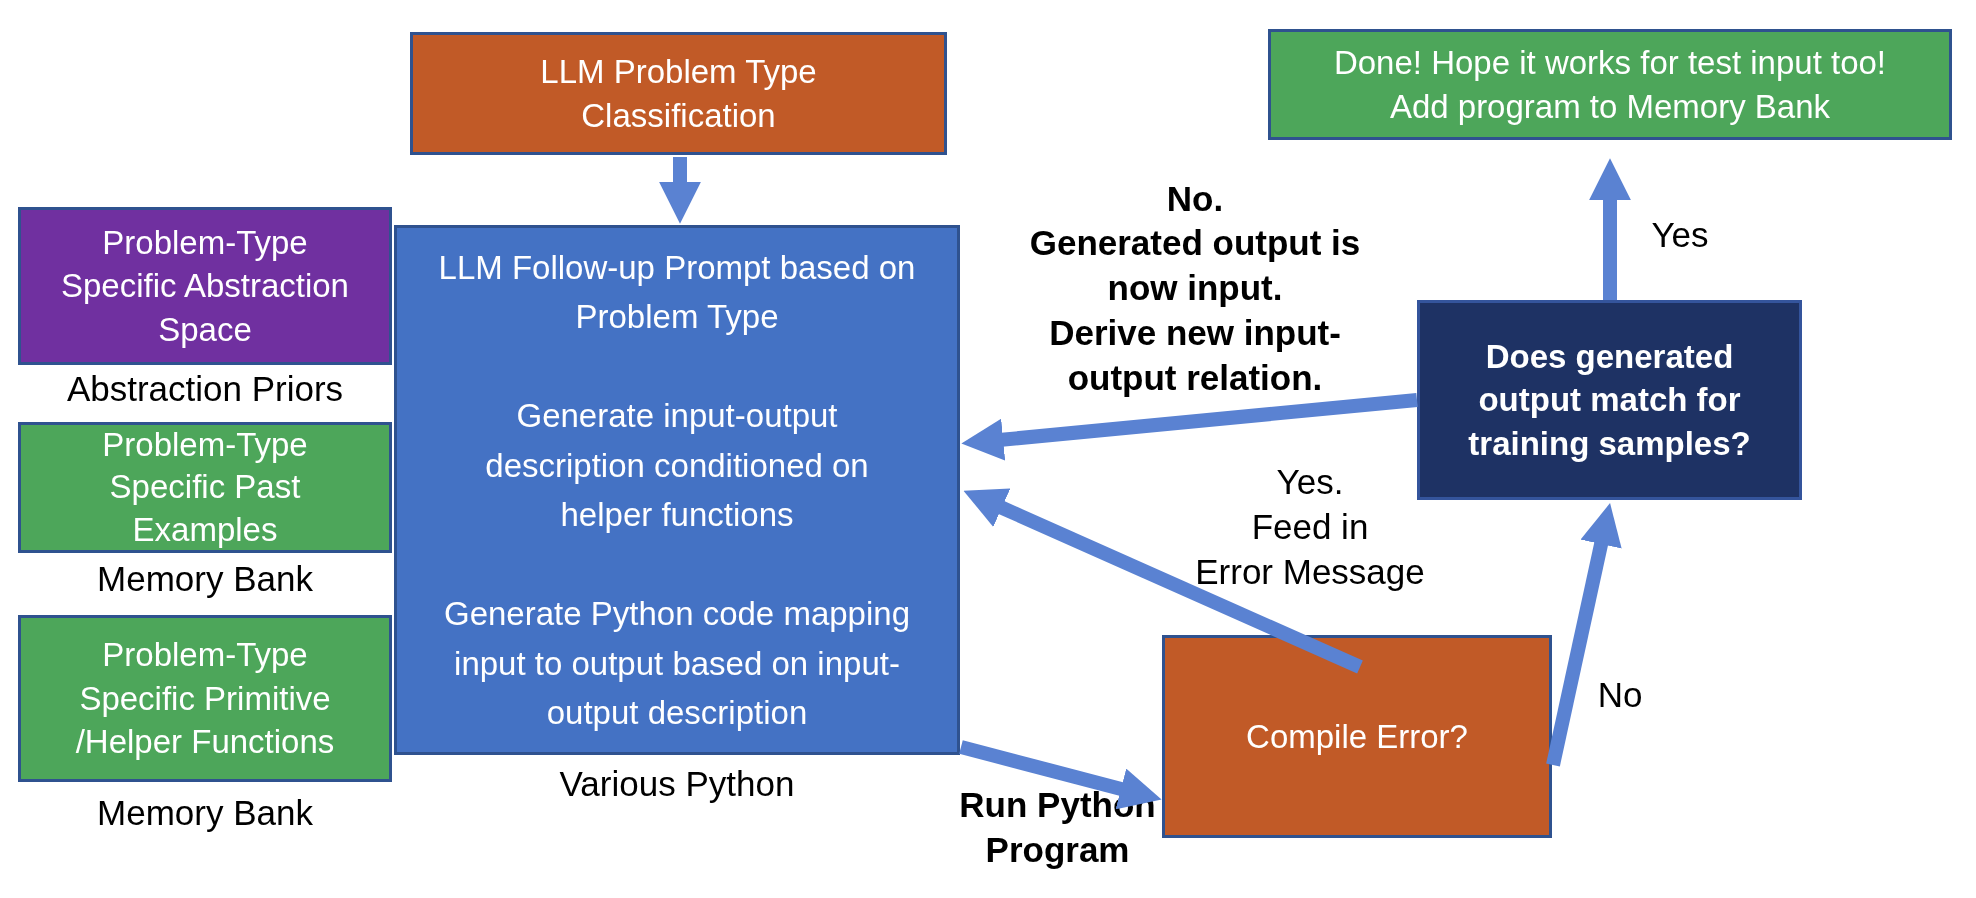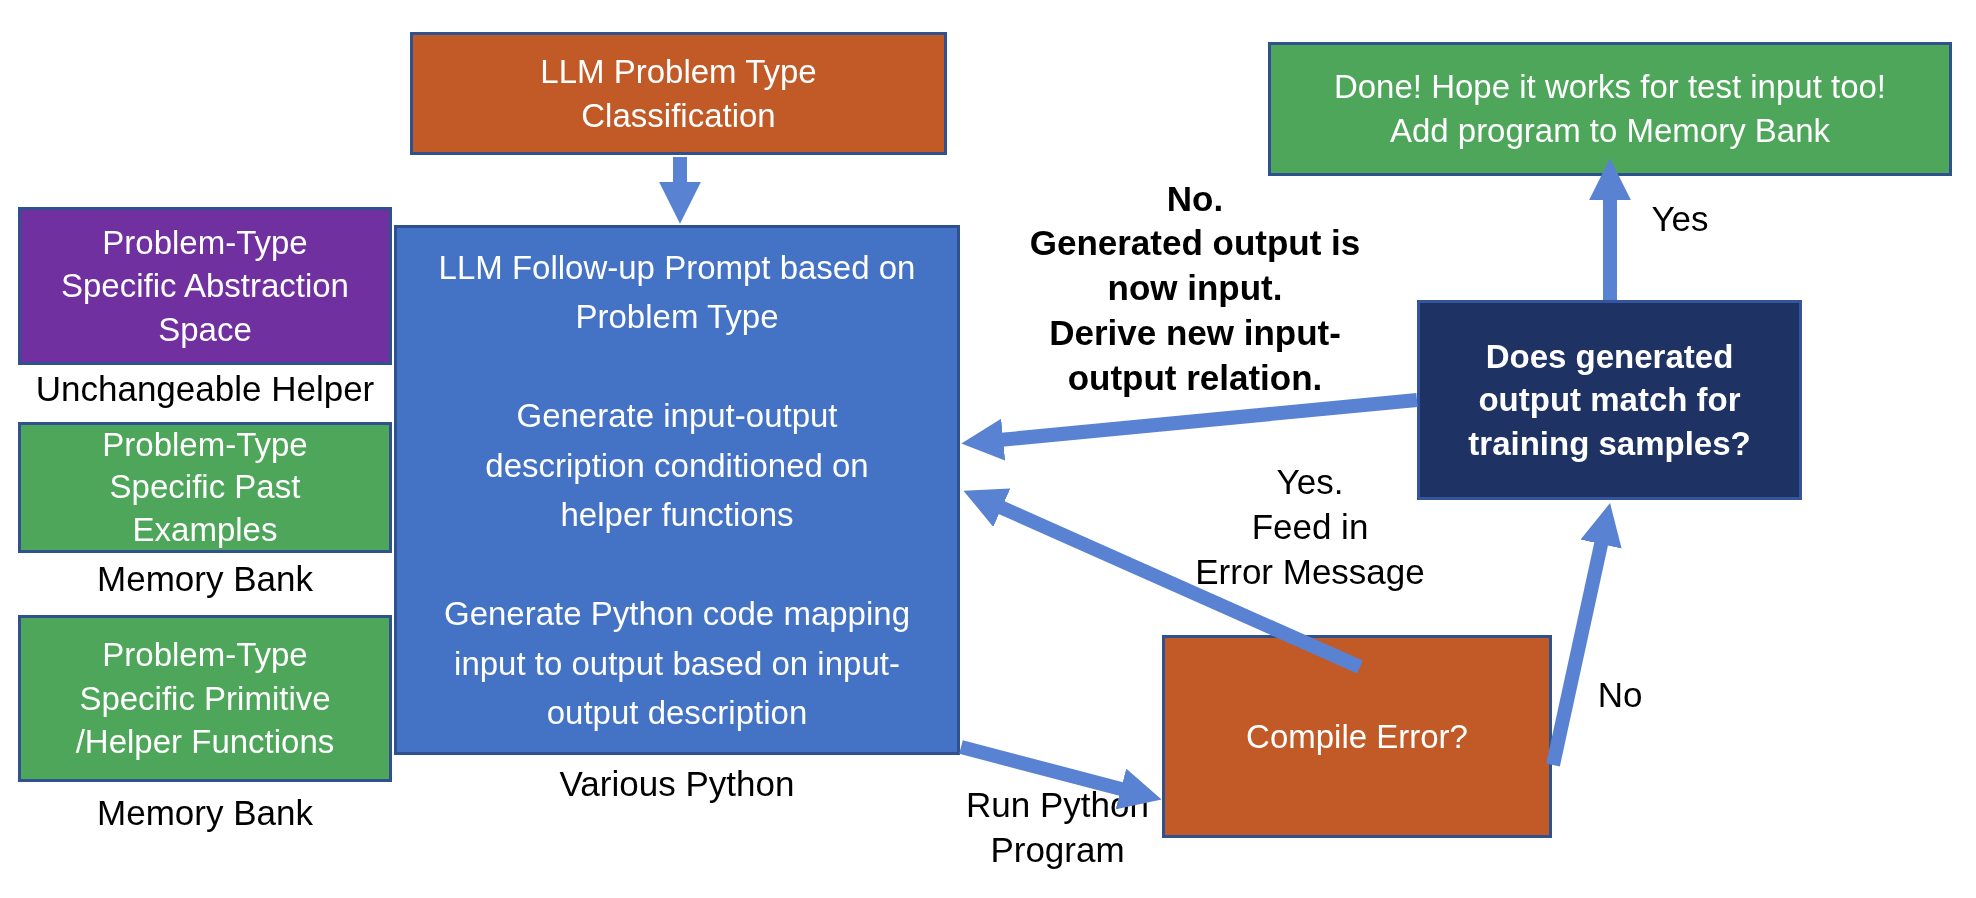--- a/index.html
+++ b/index.html
@@ -21,31 +21,31 @@
   .caption{
     position:absolute;display:flex;align-items:center;justify-content:center;
     text-align:center;color:#000;font-size:35px;line-height:1.28;
     white-space:pre-line;z-index:1;
   }
   #box-classification{left:410px;top:32px;width:537px;height:123px;}
   #box-abstraction{left:18px;top:207px;width:374px;height:158px;}
   #box-past-examples{left:18px;top:422px;width:374px;height:131px;line-height:1.28;}
   #box-helper-functions{left:18px;top:615px;width:374px;height:167px;}
   #box-followup{left:394px;top:225px;width:566px;height:530px;line-height:1.5;}
-  #box-done{left:1268px;top:42px;width:684px;height:134px;}
+  #box-done{left:1268px;top:29px;width:684px;height:111px;}
   #box-match{left:1417px;top:300px;width:385px;height:200px;font-weight:bold;}
   #box-compile{left:1162px;top:635px;width:390px;height:203px;}
   #cap-unchangeable{left:18px;top:363px;width:374px;height:52px;}
   #cap-memory1{left:18px;top:552px;width:374px;height:55px;}
   #cap-memory2{left:18px;top:787px;width:374px;height:52px;}
   #cap-various{left:394px;top:762px;width:566px;height:45px;}
   #lbl-no-branch{left:1020px;top:176px;width:350px;height:225px;font-weight:bold;}
   #lbl-yes-feed{left:1180px;top:460px;width:260px;height:135px;}
-  #lbl-run-python{left:930px;top:783px;width:255px;height:90px;}
-  #lbl-yes{left:1630px;top:196px;width:100px;height:46px;}
+  #lbl-run-python{left:930px;top:783px;width:255px;height:90px;font-weight:bold;}
+  #lbl-yes{left:1630px;top:212px;width:100px;height:46px;}
   #lbl-no{left:1570px;top:672px;width:100px;height:46px;}
   #arrow-layer{position:absolute;left:0;top:0;z-index:5;pointer-events:none;}
 </style>
 </head>
 <body>
 
 <div class="node orange" id="box-classification">LLM Problem Type
 Classification</div>
 <div class="node purple" id="box-abstraction">Problem-Type
 Specific Abstraction
@@ -66,21 +66,21 @@
 Generate Python code mapping
 input to output based on input-
 output description</div>
 <div class="node orange" id="box-compile">Compile Error?</div>
 <div class="node navy" id="box-match">Does generated
 output match for
 training samples?</div>
 <div class="node green" id="box-done">Done! Hope it works for test input too!
 Add program to Memory Bank</div>
 
-<div class="caption" id="cap-unchangeable">Unchangeable Helper</div>
+<div class="caption" id="cap-unchangeable">Abstraction Priors</div>
 <div class="caption" id="cap-memory1">Memory Bank</div>
 <div class="caption" id="cap-memory2">Memory Bank</div>
 <div class="caption" id="cap-various">Various Python</div>
 
 <div class="caption" id="lbl-no-branch">No.
 Generated output is
 now input.
 Derive new input-
 output relation.</div>
 <div class="caption" id="lbl-yes-feed">Yes.

